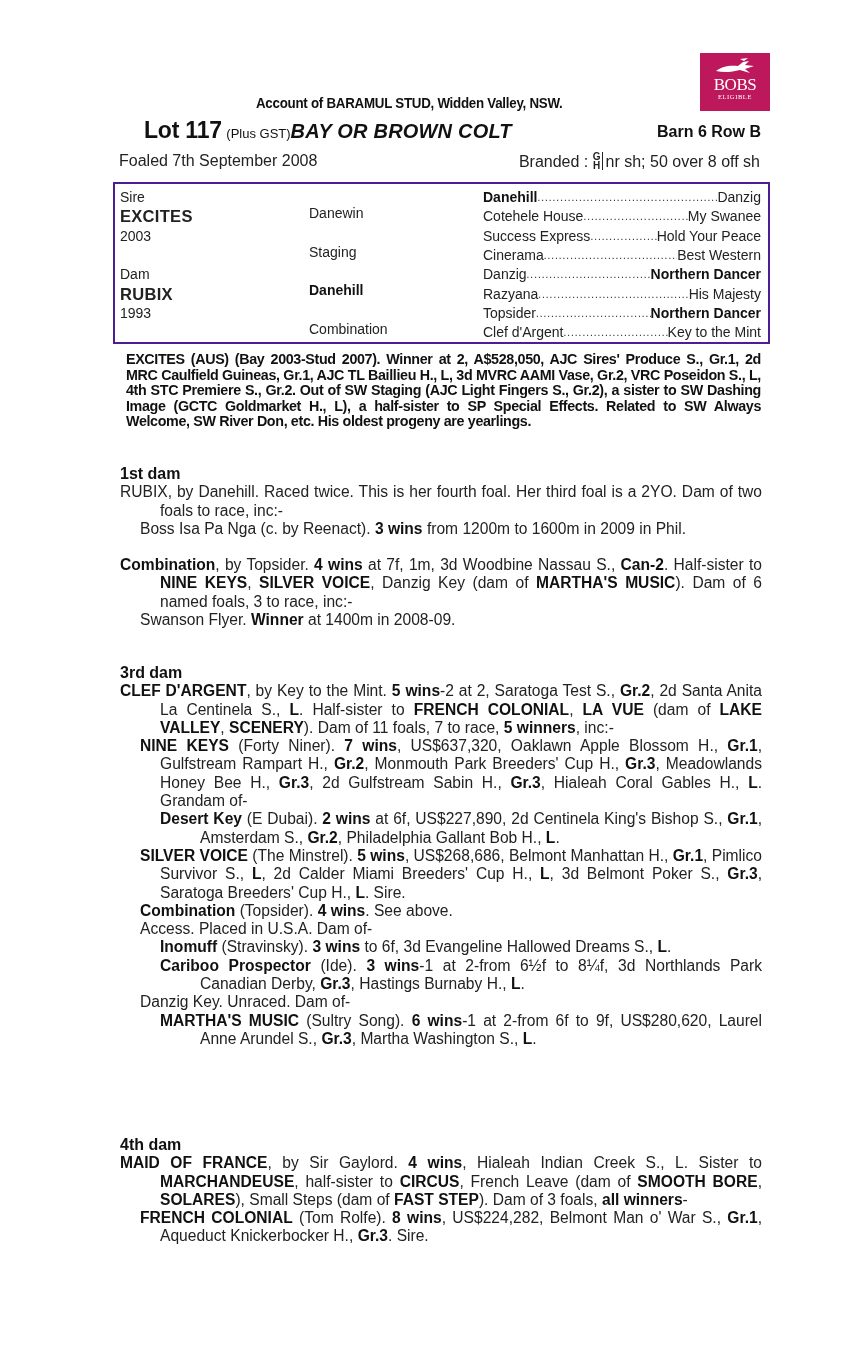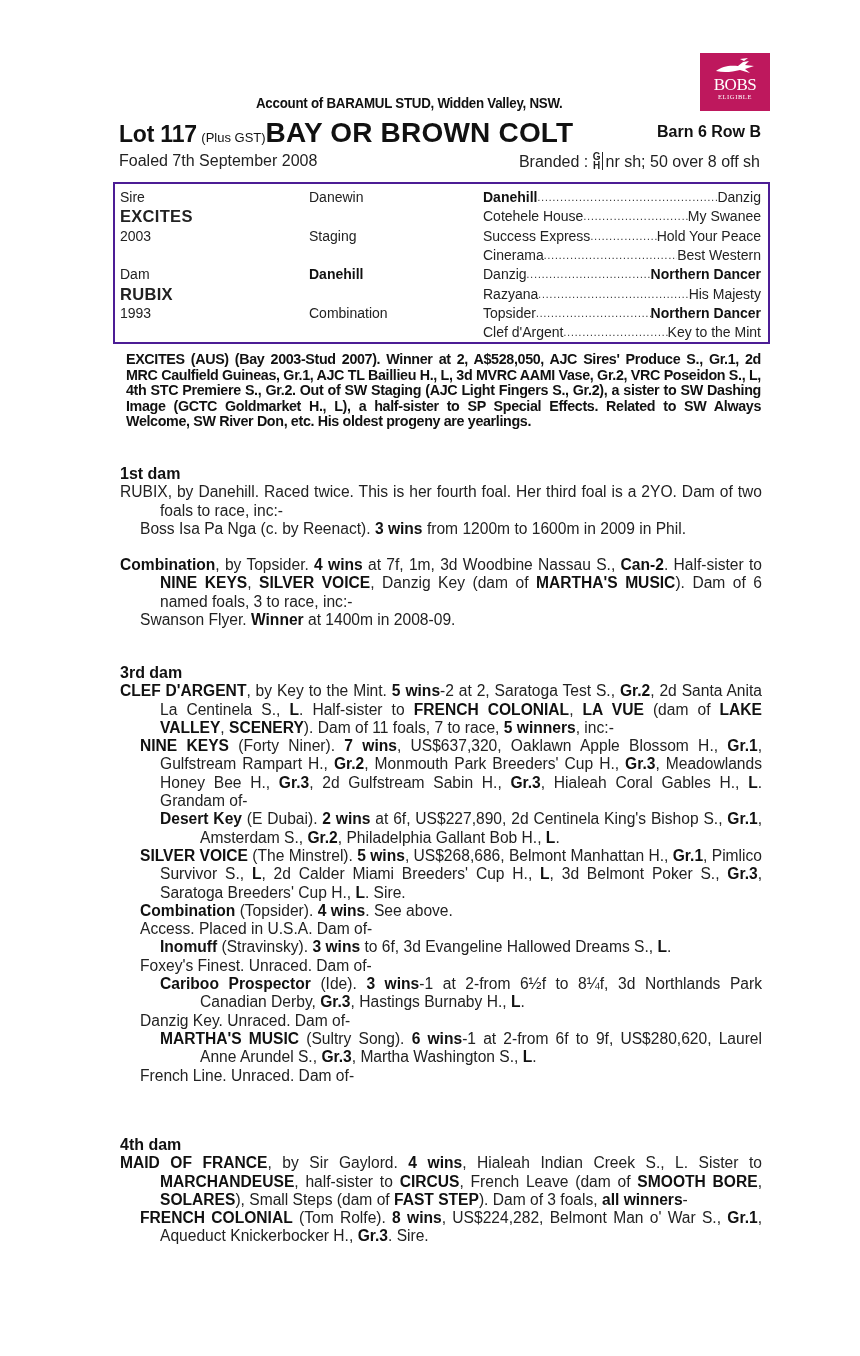--- a/index.html
+++ b/index.html
@@ -4,31 +4,31 @@
 <style>
   * { box-sizing: border-box; margin: 0; padding: 0; }
   html, body { width: 860px; height: 1356px; background: #ffffff; }
   body { font-family: "Liberation Sans", "DejaVu Sans", sans-serif; color: #111; position: relative; overflow: hidden; }
   .logo { position: absolute; left: 700px; top: 53px; width: 70px; height: 58px; background: #be185d; color: #fff; text-align: center; }
   .logo svg { display: block; margin: 4px auto 0; }
   .logo .bobs { font-family: "Liberation Serif", "DejaVu Serif", serif; font-size: 17px; line-height: 16px; letter-spacing: -0.5px; }
   .logo .elig { font-family: "Liberation Serif", "DejaVu Serif", serif; font-size: 6.5px; letter-spacing: 0.6px; line-height: 8px; }
   .account { position: absolute; left: 256px; top: 94px; font-size: 15.5px; font-weight: bold; letter-spacing: -0.3px; transform: scaleX(0.86); transform-origin: left top; white-space: nowrap; }
   .lotline { position: absolute; left: 119px; top: 117px; width: 642px; height: 28px; white-space: nowrap; }
-  .lot { font-size: 23px; font-weight: bold; letter-spacing: -0.2px; }
+  .lot { font-size: 23px; font-weight: bold; letter-spacing: -0.2px; margin-left: 25px; }
   .gst { font-size: 13px; font-weight: normal; }
-  .sex { font-size: 28px; font-weight: bold; letter-spacing: 0.2px; }
+  .sex { font-size: 20px; font-weight: bold; letter-spacing: 0.2px; font-style: italic; }
   .barn { position: absolute; right: 0; top: 6px; font-size: 16px; font-weight: bold; }
   .foaled { position: absolute; left: 119px; top: 152px; font-size: 16px; color: #222; }
   .branded { position: absolute; right: 100px; top: 152px; font-size: 16px; color: #222; white-space: nowrap; }
   .brand-mark { display: inline-block; vertical-align: -2px; font-size: 10px; font-weight: bold; line-height: 9px; text-align: center; border-right: 1px solid #222; padding-right: 1px; margin-right: 3px; }
   .pedigree { position: absolute; left: 113px; top: 182px; width: 657px; height: 162px; border: 2px solid #4c1d95; }
   .ped-row { position: absolute; left: 0; width: 100%; height: 19px; font-size: 14px; line-height: 19px; color: #222; }
   .c1 { position: absolute; left: 5px; }
-  .c2 { position: absolute; left: 194px; }
+  .c2 { position: absolute; left: 194px; margin-top: 16px; }
   .c3 { position: absolute; left: 368px; width: 278px; display: flex; }
   .c3 .n { white-space: nowrap; }
   .c3 .dots { flex: 1; overflow: hidden; white-space: nowrap; letter-spacing: 1px; font-size: 10px; line-height: 19px; }
   .c3 .s { white-space: nowrap; }
   .b { font-weight: bold; }
   .bigname { font-size: 16.5px; font-weight: bold; letter-spacing: 0.3px; }
   .sire-note { position: absolute; left: 126px; top: 352px; width: 635px; font-size: 14.3px; font-weight: bold; line-height: 15.6px; letter-spacing: -0.35px; text-align: justify; }
   .section { position: absolute; left: 120px; width: 642px; font-size: 15.6px; line-height: 18.3px; color: #222; }
   .sec-title { font-weight: bold; font-size: 16px; color: #111; }
   .para { text-align: justify; padding-left: 40px; text-indent: -40px; }
@@ -146,24 +146,22 @@
 
 <div class="section" style="top:664px">
   <div class="sec-title">3rd dam</div>
   <div class="para"><span class="b">CLEF D'ARGENT</span><span>, by Key to the Mint. </span><span class="b">5 wins</span><span>-2 at 2, Saratoga Test S., </span><span class="b">Gr.2</span><span>, 2d Santa Anita La Centinela S., </span><span class="b">L</span><span>. Half-sister to </span><span class="b">FRENCH COLONIAL</span><span>, </span><span class="b">LA VUE</span><span> (dam of </span><span class="b">LAKE VALLEY</span><span>, </span><span class="b">SCENERY</span><span>). Dam of 11 foals, 7 to race, </span><span class="b">5 winners</span><span>, inc:-</span></div>
   <div class="para l1"><span class="b">NINE KEYS</span><span> (Forty Niner). </span><span class="b">7 wins</span><span>, US$637,320, Oaklawn Apple Blossom H., </span><span class="b">Gr.1</span><span>, Gulfstream Rampart H., </span><span class="b">Gr.2</span><span>, Monmouth Park Breeders' Cup H., </span><span class="b">Gr.3</span><span>, Meadowlands Honey Bee H., </span><span class="b">Gr.3</span><span>, 2d Gulfstream Sabin H., </span><span class="b">Gr.3</span><span>, Hialeah Coral Gables H., </span><span class="b">L</span><span>. Grandam of-</span></div>
   <div class="para l2b"><span class="b">Desert Key</span><span> (E Dubai). </span><span class="b">2 wins</span><span> at 6f, US$227,890, 2d Centinela King's Bishop S., </span><span class="b">Gr.1</span><span>, Amsterdam S., </span><span class="b">Gr.2</span><span>, Philadelphia Gallant Bob H., </span><span class="b">L</span><span>.</span></div>
   <div class="para l1"><span class="b">SILVER VOICE</span><span> (The Minstrel). </span><span class="b">5 wins</span><span>, US$268,686, Belmont Manhattan H., </span><span class="b">Gr.1</span><span>, Pimlico Survivor S., </span><span class="b">L</span><span>, 2d Calder Miami Breeders' Cup H., </span><span class="b">L</span><span>, 3d Belmont Poker S., </span><span class="b">Gr.3</span><span>, Saratoga Breeders' Cup H., </span><span class="b">L</span><span>. Sire.</span></div>
   <div class="para l1"><span class="b">Combination</span><span> (Topsider). </span><span class="b">4 wins</span><span>. See above.</span></div>
   <div class="para l1"><span>Access. Placed in U.S.A. Dam of-</span></div>
   <div class="para l2b"><span class="b">Inomuff</span><span> (Stravinsky). </span><span class="b">3 wins</span><span> to 6f, 3d Evangeline Hallowed Dreams S., </span><span class="b">L</span><span>.</span></div>
-  <div class="para l1"><span>Foxey's Finest. Unraced. Dam of-</span></div>
   <div class="para l2b"><span class="b">Cariboo Prospector</span><span> (Ide). </span><span class="b">3 wins</span><span>-1 at 2-from 6½f to 8¼f, 3d Northlands Park Canadian Derby, </span><span class="b">Gr.3</span><span>, Hastings Burnaby H., </span><span class="b">L</span><span>.</span></div>
   <div class="para l1"><span>Danzig Key. Unraced. Dam of-</span></div>
   <div class="para l2b"><span class="b">MARTHA'S MUSIC</span><span> (Sultry Song). </span><span class="b">6 wins</span><span>-1 at 2-from 6f to 9f, US$280,620, Laurel Anne Arundel S., </span><span class="b">Gr.3</span><span>, Martha Washington S., </span><span class="b">L</span><span>.</span></div>
-  <div class="para l1"><span>French Line. Unraced. Dam of-</span></div>
 </div>
 
 <div class="section" style="top:1136px">
   <div class="sec-title">4th dam</div>
   <div class="para"><span class="b">MAID OF FRANCE</span><span>, by Sir Gaylord. </span><span class="b">4 wins</span><span>, Hialeah Indian Creek S., L. Sister to </span><span class="b">MARCHANDEUSE</span><span>, half-sister to </span><span class="b">CIRCUS</span><span>, French Leave (dam of </span><span class="b">SMOOTH BORE</span><span>, </span><span class="b">SOLARES</span><span>), Small Steps (dam of </span><span class="b">FAST STEP</span><span>). Dam of 3 foals, </span><span class="b">all winners</span><span>-</span></div>
   <div class="para l1"><span class="b">FRENCH COLONIAL</span><span> (Tom Rolfe). </span><span class="b">8 wins</span><span>, US$224,282, Belmont Man o' War S., </span><span class="b">Gr.1</span><span>, Aqueduct Knickerbocker H., </span><span class="b">Gr.3</span><span>. Sire.</span></div>
 </div>
 
 </body></html>

